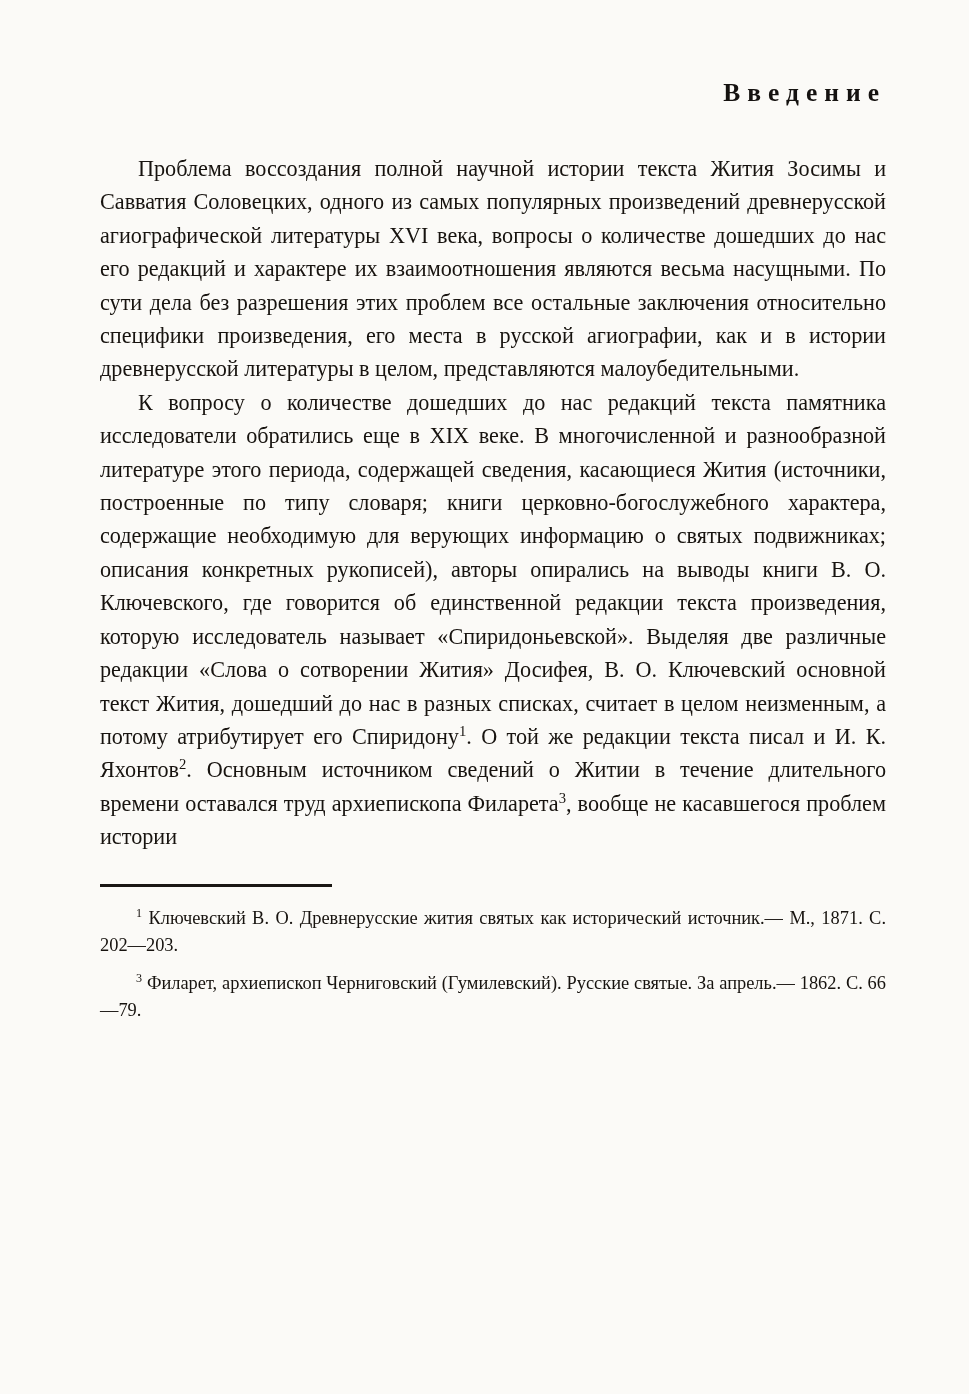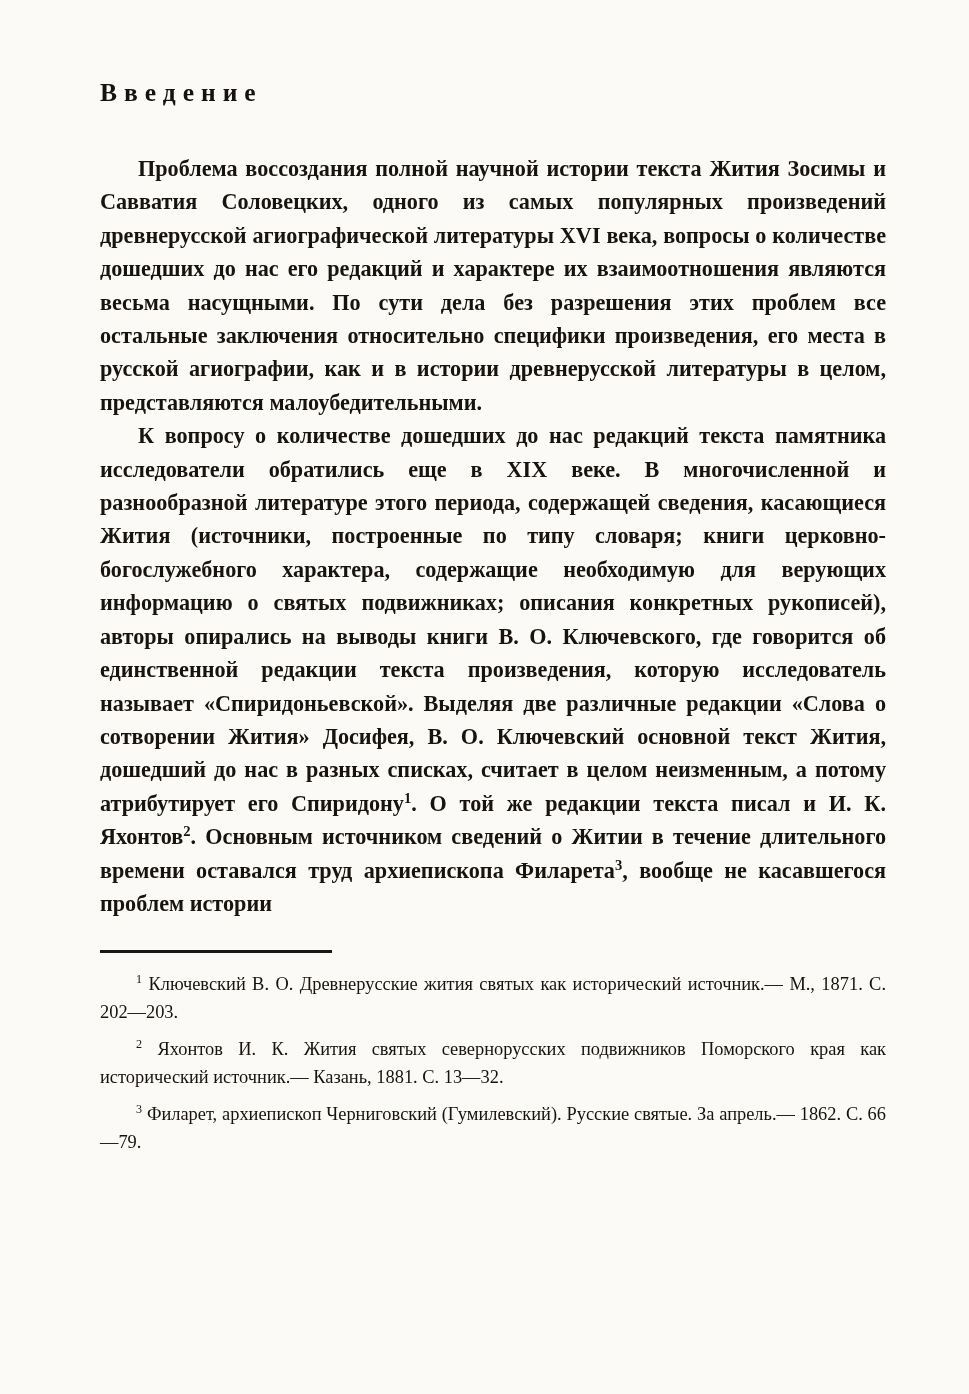--- a/index.html
+++ b/index.html
@@ -22,37 +22,36 @@
     height: 1394px;
     background: #fbfaf7;
   }
   .content {
     position: absolute;
     left: 100px;
     top: 78px;
     width: 786px;
   }
   .page-title {
-    text-align: left;
+    text-align: right;
     font-size: 25.5px;
     font-weight: bold;
     letter-spacing: 7px;
     margin: 0 0 44px 0;
     color: #151210;
     font-family: "Liberation Serif", "DejaVu Serif", serif;
   }
   .body-text p {
     margin: 0;
     font-size: 22.2px;
     line-height: 33.4px;
     text-align: justify;
     text-indent: 38px;
     color: #17130f;
     hyphens: none;
-    font-weight: bold;
   }
   .footnote-rule {
     width: 232px;
     height: 3px;
     background: #1a1714;
     margin: 30px 0 18px 0;
   }
   .footnotes p {
     margin: 10px 0 6px 0;
     font-size: 18.4px;
@@ -77,18 +76,17 @@
 
     <div class="body-text">
       <p>Проблема воссоздания полной научной истории текста Жития Зосимы и Савватия Соловецких, одного из самых популярных произведений древнерусской агиографической литературы XVI века, вопросы о количестве дошедших до нас его редакций и характере их взаимоотношения являются весьма насущными. По сути дела без разрешения этих проблем все остальные заключения относительно специфики произведения, его места в русской агиографии, как и в истории древнерусской литературы в целом, представляются малоубедительными.</p>
       <p><span>К вопросу о количестве дошедших до нас редакций текста памятника исследователи обратились еще в XIX веке. В многочисленной и разнообразной литературе этого периода, содержащей сведения, касающиеся Жития (источники, построенные по типу словаря; книги церковно-богослужебного характера, содержащие необходимую для верующих информацию о святых подвижниках; описания конкретных рукописей), авторы опирались на выводы книги В. О. Ключевского, где говорится об единственной редакции текста произведения, которую исследователь называет «Спиридоньевской». Выделяя две различные редакции «Слова о сотворении Жития» Досифея, В. О. Ключевский основной текст Жития, дошедший до нас в разных списках, считает в целом неизменным, а потому атрибутирует его Спиридону</span><sup>1</sup><span>. О той же редакции текста писал и И. К. Яхонтов</span><sup>2</sup><span>. Основным источником сведений о Житии в течение длительного времени оставался труд архиепископа Филарета</span><sup>3</sup><span>, вообще не касавшегося проблем истории</span></p>
     </div>
 
     <div class="footnote-rule"></div>
 
     <div class="footnotes">
       <p><sup>1</sup> <span>Ключевский В. О. Древнерусские жития святых как исторический источник.— М., 1871. С. 202—203.</span></p>
-      <p><sup>2</sup> <span>Яхонтов И. К. Жития святых севернорусских подвижников Поморского края как исторический источник.— Казань, 1881. С. 13—32.</span></p>
       <p><sup>3</sup> <span>Филарет, архиепископ Черниговский (Гумилевский). Русские святые. За апрель.— 1862. С. 66—79.</span></p>
     </div>
 
   </div>
 </div>
 
 </body></html>

